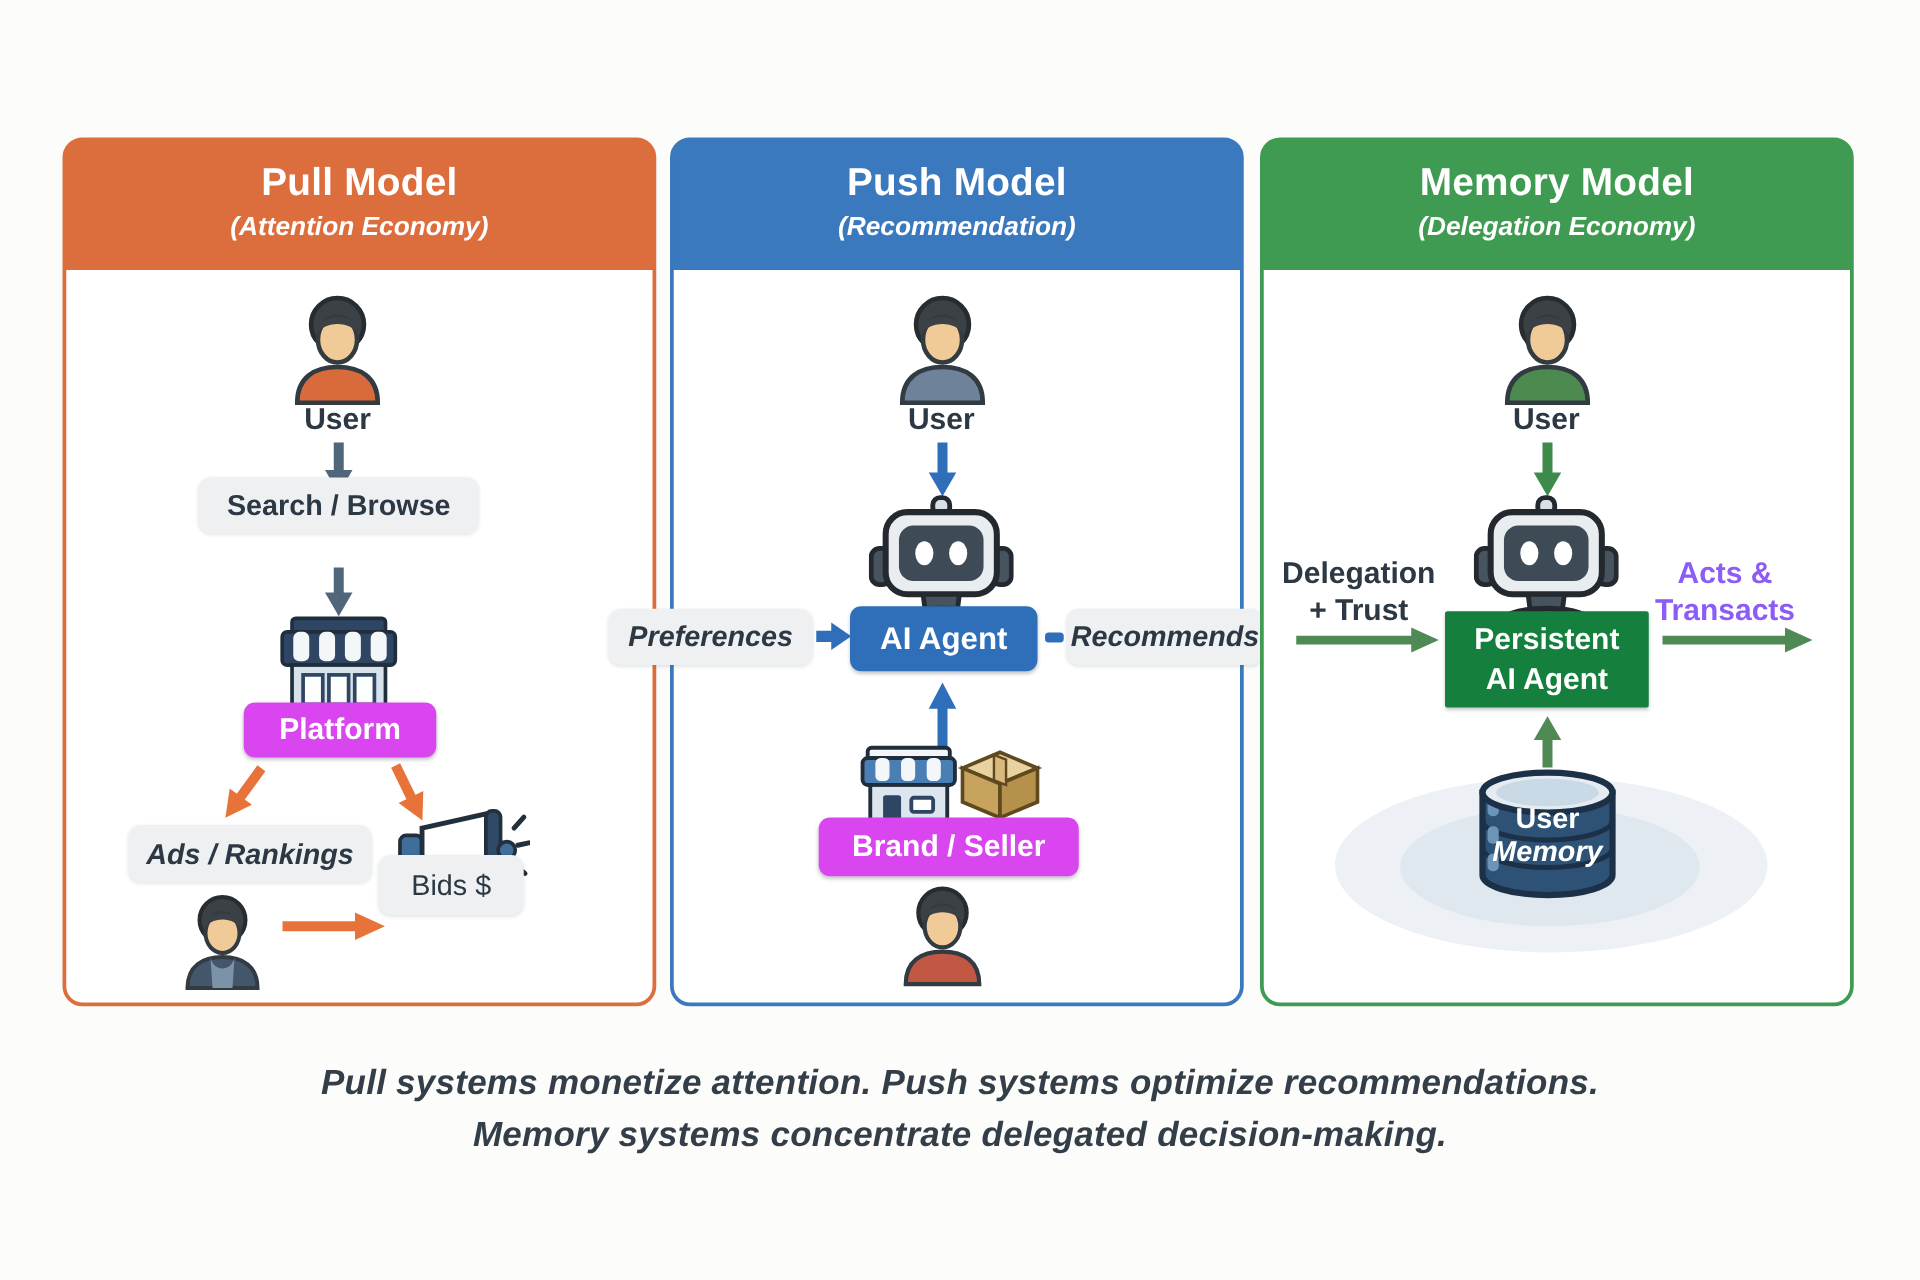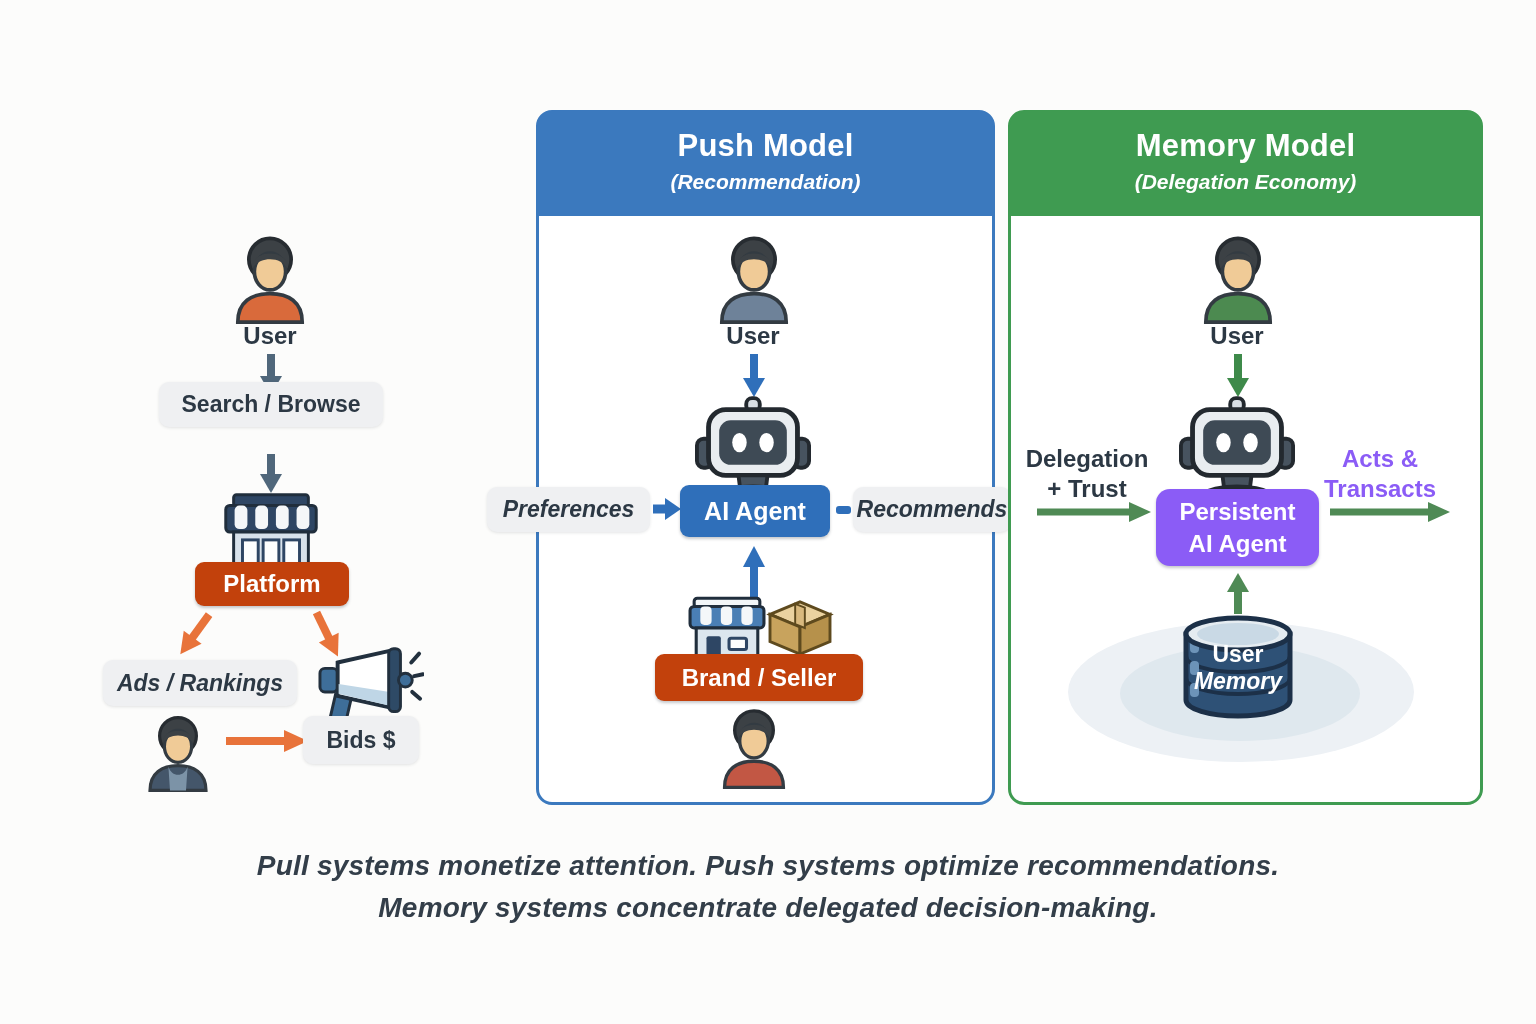--- a/index.html
+++ b/index.html
@@ -24,45 +24,51 @@
   .panel-title { font-size:31px; font-weight:700; letter-spacing:0.2px; }
   .panel-subtitle { font-size:21px; font-weight:700; font-style:italic; margin-top:6px; }
 
   
   .node-label { font-size:24px; font-weight:700; color:#2C3844; text-align:center; }
   .chip { position:absolute; display:flex; align-items:center; justify-content:center;
           background:#EFF0F2; border-radius:10px; font-size:23px; font-weight:600;
           color:#2C3844; box-shadow:0 1px 3px rgba(40,50,60,0.12); }
   .chip.it { font-style:italic; }
   .dark-chip { position:absolute; display:flex; align-items:center; justify-content:center;
-          background:#c2410c; border-radius:9px; font-size:24px; font-weight:700; color:#FFFFFF;
+          background:#d946ef; border-radius:9px; font-size:24px; font-weight:700; color:#FFFFFF;
           box-shadow:0 2px 3px rgba(30,40,50,0.25); }
   .blue-chip { position:absolute; display:flex; align-items:center; justify-content:center;
           background:#2F6FBA; border-radius:9px; font-size:25px; font-weight:700; color:#FFFFFF;
           box-shadow:0 2px 3px rgba(30,40,50,0.25); }
   .green-chip { position:absolute; display:flex; align-items:center; justify-content:center;
-          background:#8b5cf6; border-radius:14px; font-size:24px; font-weight:700; color:#FFFFFF;
+          background:#15803d; border-radius:2px; font-size:24px; font-weight:700; color:#FFFFFF;
           text-align:center; line-height:1.3; box-shadow:0 2px 3px rgba(30,40,50,0.25); }
   .pre { white-space:pre-line; }
   .side-label { position:absolute; font-size:24px; font-weight:700; text-align:center; line-height:1.25; }
   .side-label.green { color:#8b5cf6; }
   .db-text { position:absolute; width:130px; text-align:center; color:#FFFFFF; font-size:23px; font-weight:700; }
   .db-text.it { font-style:italic; }
   .caption { position:absolute; left:0; width:1536px; text-align:center;
              font-size:28px; font-style:italic; font-weight:600; color:#333E49; letter-spacing:0.2px; }
 
   .ripple { position:absolute; border-radius:50%; }
   .dash { position:absolute; background:#2F6FBA; border-radius:3px; }
   svg { display:block; }
 </style>
 </head>
 <body>
 
 <div class="canvas">
 
+  <div class="panel panel-pull">
+    <div class="panel-header">
+      <div class="panel-title">Pull Model</div>
+      <div class="panel-subtitle">(Attention Economy)</div>
+    </div>
+  </div>
 
   <svg class="abs" style="left:224px;top:230px" width="92" height="96" viewBox="0 0 100 104">
     <circle cx="50" cy="32" r="23" fill="#3C4145" stroke="#272C31" stroke-width="4"></circle>
     <ellipse cx="50" cy="45" rx="17" ry="20" fill="#F0CB97" stroke="#333B42" stroke-width="4"></ellipse>
     <path d="M31 42 C28 20 72 20 69 42 C63 28 37 28 31 42 Z" fill="#3C4145"></path>
     <path d="M15 100 C15 78 30 69 50 69 C70 69 85 78 85 100 Z" fill="#D96A3B" stroke="#333B42" stroke-width="4"></path>
   </svg>
   <div class="abs node-label" style="left:170px;top:322px;width:200px">User</div>
 
   <svg class="abs" style="left:258px;top:352px" width="26" height="44" viewBox="0 0 26 44">
@@ -120,21 +126,21 @@
     <path d="M31 42 C28 20 72 20 69 42 C63 28 37 28 31 42 Z" fill="#3C4145"></path>
     <path d="M15 100 C15 78 30 69 50 69 C70 69 85 78 85 100 Z" fill="#44566A" stroke="#333B42" stroke-width="4"></path>
     <path d="M38 70 C42 84 58 84 62 70 L60 100 L40 100 Z" fill="#7C93A7"></path>
   </svg>
 
   <svg class="abs" style="left:224px;top:728px" width="86" height="26" viewBox="0 0 86 26">
     <line x1="2" y1="13" x2="62" y2="13" stroke="#E8733A" stroke-width="8"></line>
       <polygon points="60,2 60,24 84,13" fill="#E8733A"></polygon>
   </svg>
 
-  <div class="chip" style="left:303px;top:716px;width:116px;height:48px;font-weight:700">Bids $</div>
+  <div class="chip" style="left:303px;top:684px;width:116px;height:48px;font-weight:400">Bids $</div>
 
   <div class="panel panel-push">
     <div class="panel-header">
       <div class="panel-title">Push Model</div>
       <div class="panel-subtitle">(Recommendation)</div>
     </div>
   </div>
 
   <svg class="abs" style="left:708px;top:230px" width="92" height="96" viewBox="0 0 100 104">
     <circle cx="50" cy="32" r="23" fill="#3C4145" stroke="#272C31" stroke-width="4"></circle>

